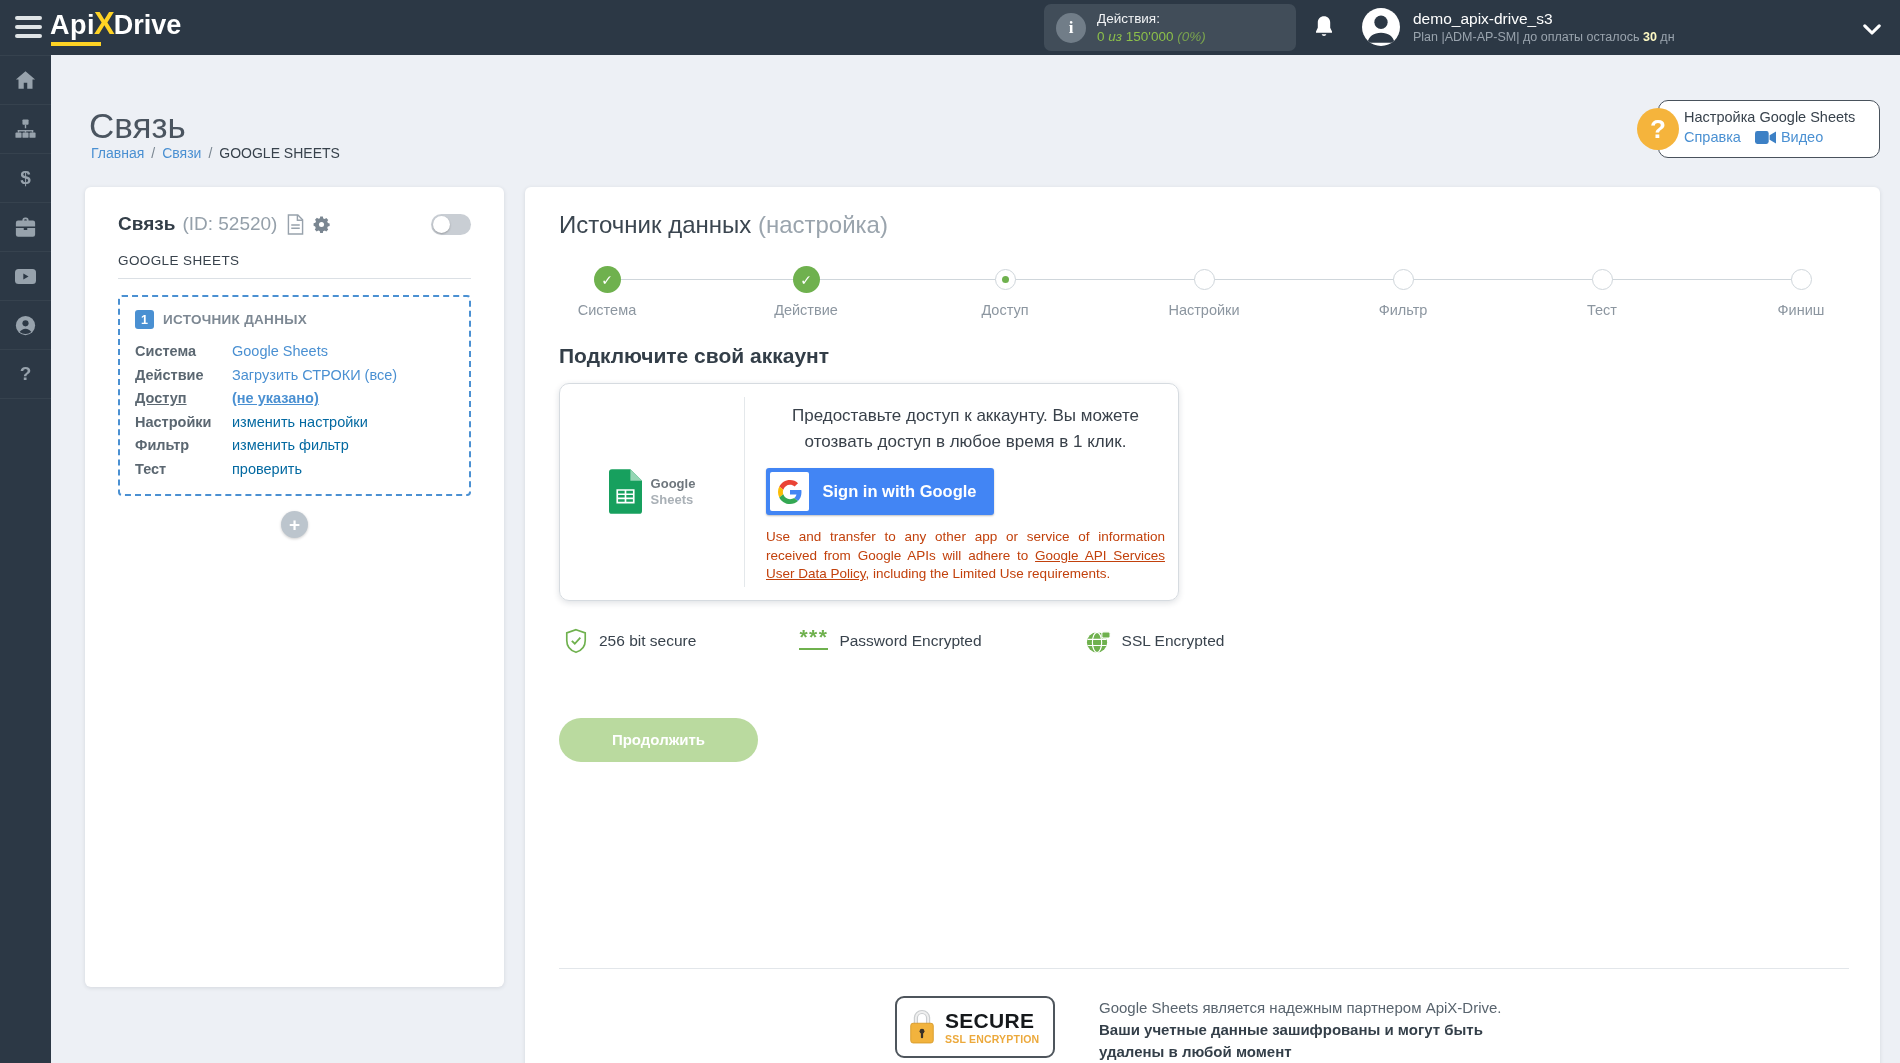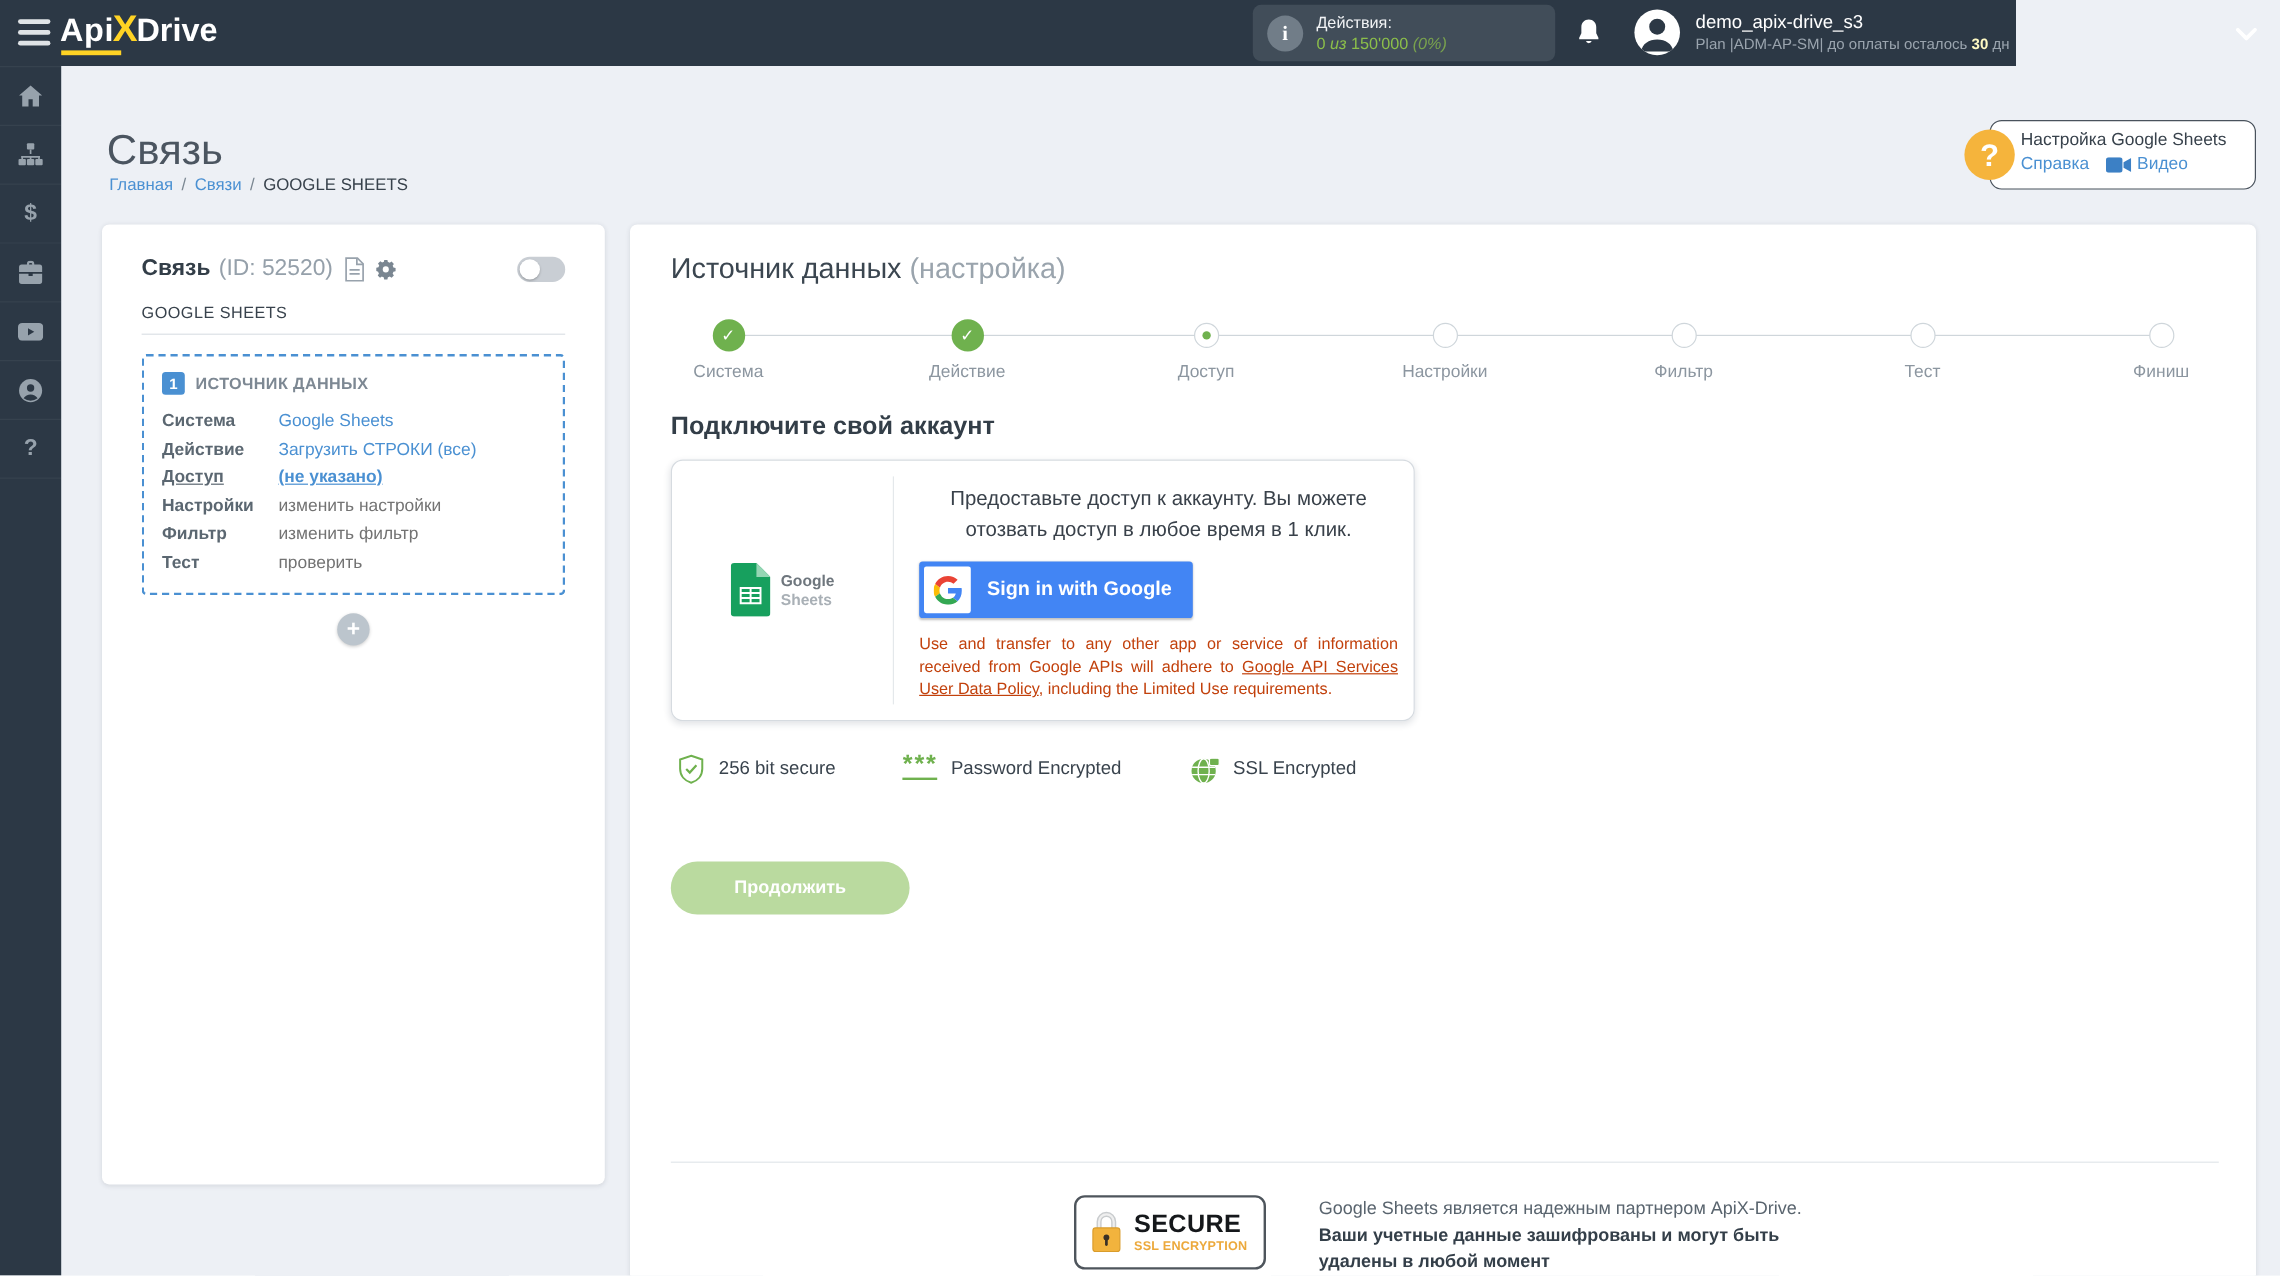--- a/index.html
+++ b/index.html
@@ -4,21 +4,21 @@
 <style>
   html,body{margin:0;padding:0;}
   body{
     width:1900px;height:1063px;position:relative;overflow:hidden;
     font-family:"Liberation Sans","DejaVu Sans",sans-serif;
     background:#edf0f5;-webkit-font-smoothing:antialiased;
   }
   [data-interactable="true"]{cursor:pointer;}
 
   
-  .topbar{position:absolute;left:0;top:0;width:1680px;height:55px;background:#2c3845;z-index:50;}
+  .topbar{position:absolute;left:0;top:0;width:1900px;height:55px;background:#2c3845;z-index:50;}
   .hamburger{position:absolute;left:15px;top:16px;width:27px;height:22px;display:flex;flex-direction:column;justify-content:space-between;}
   .hamburger span{display:block;height:4px;background:#dfe3e6;border-radius:2px;}
   .logo{position:absolute;left:50px;top:8px;font-size:27px;font-weight:700;line-height:32px;padding-bottom:5px;}
   .logo-api{color:#fff;letter-spacing:.5px;}
   .logo-x{color:#ffd324;font-size:31px;margin:0 -1px;}
   .logo-drive{color:#fff;}
   .logo-underline{position:absolute;left:1px;bottom:0;width:50px;height:4px;background:#ffd324;}
   .actions-box{position:absolute;left:1044px;top:4px;width:252px;height:47px;background:#414d59;border-radius:7px;display:flex;align-items:center;padding:0 12px;box-sizing:border-box;}
   .info-circle{width:30px;height:30px;border-radius:50%;background:#717d88;color:#fff;font-family:"Liberation Serif",serif;font-weight:700;font-size:17px;display:flex;align-items:center;justify-content:center;flex:0 0 auto;}
   .actions-text{margin-left:11px;line-height:1;}
@@ -70,21 +70,21 @@
   .src-box{margin-top:16px;border:2px dashed #4a90d2;border-radius:4px;padding:13px 15px;}
   .src-head{display:flex;align-items:center;}
   .num-badge{width:19px;height:19px;border-radius:3px;background:#4a90d2;color:#fff;font-size:12.5px;font-weight:700;display:flex;align-items:center;justify-content:center;}
   .src-title{margin-left:9px;font-size:13.5px;font-weight:700;color:#7d8893;letter-spacing:.3px;}
   .src-rows{margin-top:11px;}
   .src-row{display:flex;line-height:23.5px;font-size:14.5px;}
   .src-label{width:97px;font-weight:700;color:#5b6771;flex:0 0 auto;}
   .src-label.underline{text-decoration:underline;}
   .src-value.link{color:#4a90d2;}
   .src-value.active{color:#4a90d2;font-weight:700;text-decoration:underline;}
-  .src-value.muted{color:#737373;}
+  .src-value.muted{color:#0369a1;}
   .add-btn{margin:15px auto 0;width:27px;height:27px;border-radius:50%;background:#bcc5cd;color:#fff;font-size:19px;font-weight:700;display:flex;align-items:center;justify-content:center;box-shadow:0 1px 3px rgba(0,0,0,.2);}
 
   
   .right-panel{position:absolute;left:474px;top:132px;right:20px;height:920px;background:#fff;border-radius:6px;box-shadow:0 1px 4px rgba(31,45,61,.12);box-sizing:border-box;padding:24px 31px 0 34px;}
   .rp-title{font-size:24px;color:#3b4650;}
   .rp-title .suffix{color:#9aa4ad;}
   .steps{margin-top:27px;position:relative;display:flex;justify-content:space-between;}
   .steps .track{position:absolute;left:48px;right:48px;top:13px;height:1px;background:#cfd6db;}
   .step{width:96px;display:flex;flex-direction:column;align-items:center;position:relative;z-index:1;}
   .step-cwrap{height:27px;display:flex;align-items:center;justify-content:center;}
@@ -101,21 +101,21 @@
   .gs-text .t1{color:#6e767d;}
   .gs-text .t2{color:#a9b0b6;}
   .gcard-vdiv{width:1px;background:#e4e8eb;margin:13px 0;}
   .gcard-right{flex:1;padding:19px 13px 16px 21px;}
   .gcard-msg{font-size:17px;color:#39414a;text-align:center;line-height:25.5px;max-width:430px;margin:0 auto;}
   .g-btn{margin-top:14px;width:228px;height:47px;background:#4285f4;border-radius:3px;display:flex;align-items:center;padding:4px;box-sizing:border-box;box-shadow:0 1px 2px rgba(0,0,0,.25);}
   .g-box{width:39px;height:39px;background:#fff;border-radius:2px;display:flex;align-items:center;justify-content:center;flex:0 0 auto;}
   .g-label{flex:1;text-align:center;color:#fff;font-size:16.5px;font-weight:700;}
   .disclaimer{margin-top:13px;font-size:13.5px;color:#c2410c;line-height:18.5px;text-align:justify;}
   .disclaimer .dlink{text-decoration:underline;}
-  .security{margin-top:27px;display:flex;align-items:center;margin-left:5px;}
+  .security{margin-top:27px;display:flex;align-items:center;margin-left:5px;gap:47px;}
   .sec-item{display:flex;align-items:center;margin-right:56px;}
   .sec-label{margin-left:11px;font-size:15.5px;color:#39434d;}
   .stars{display:inline-block;color:#6fb14e;font-size:21px;font-weight:700;letter-spacing:1.5px;line-height:12px;height:13px;border-bottom:2px solid #6fb14e;padding-bottom:4px;}
   .continue-btn{margin-top:64px;width:199px;height:44px;border:none;border-radius:22px;background:#bada9f;color:#fff;font-size:15px;font-weight:700;font-family:inherit;display:block;}
   .rp-divider{position:absolute;left:34px;right:31px;top:781px;height:1px;background:#e2e6ea;}
   .rp-footer{position:absolute;left:370px;top:809px;display:flex;align-items:flex-start;}
   .ssl-badge{width:160px;height:62px;border:2px solid #4e555c;border-radius:9px;background:#fff;display:flex;align-items:center;padding:0 10px;box-sizing:border-box;flex:0 0 auto;}
   .ssl-texts{margin-left:8px;line-height:1;}
   .ssl-t1{font-size:21px;font-weight:800;color:#15181b;letter-spacing:.3px;}
   .ssl-t2{margin-top:3px;font-size:10.5px;font-weight:700;color:#eca93c;letter-spacing:.2px;}

